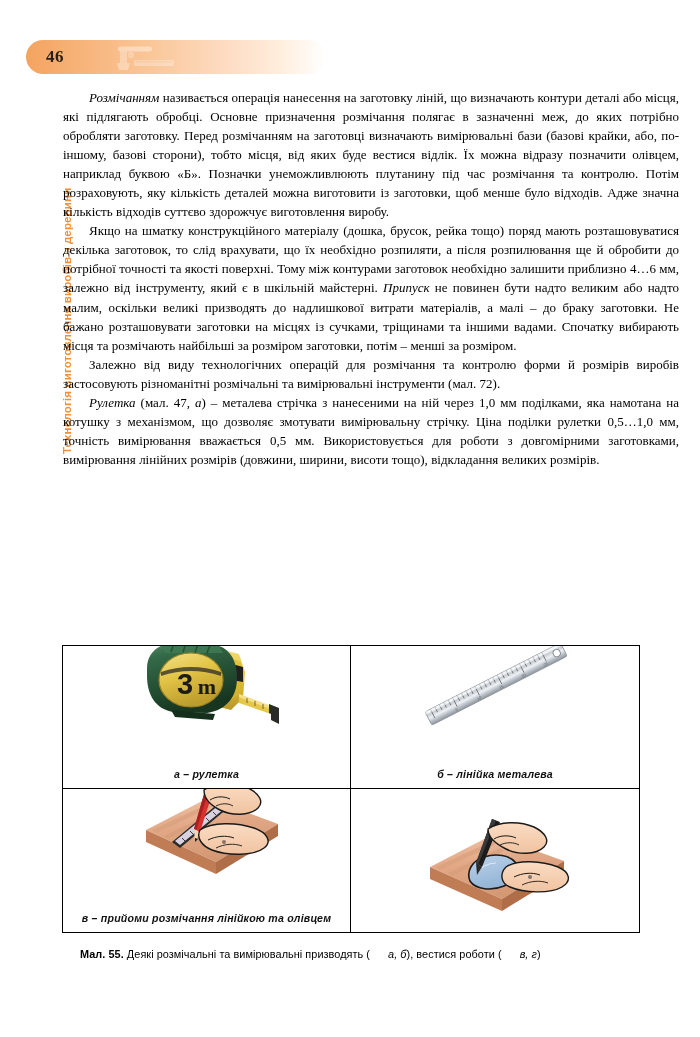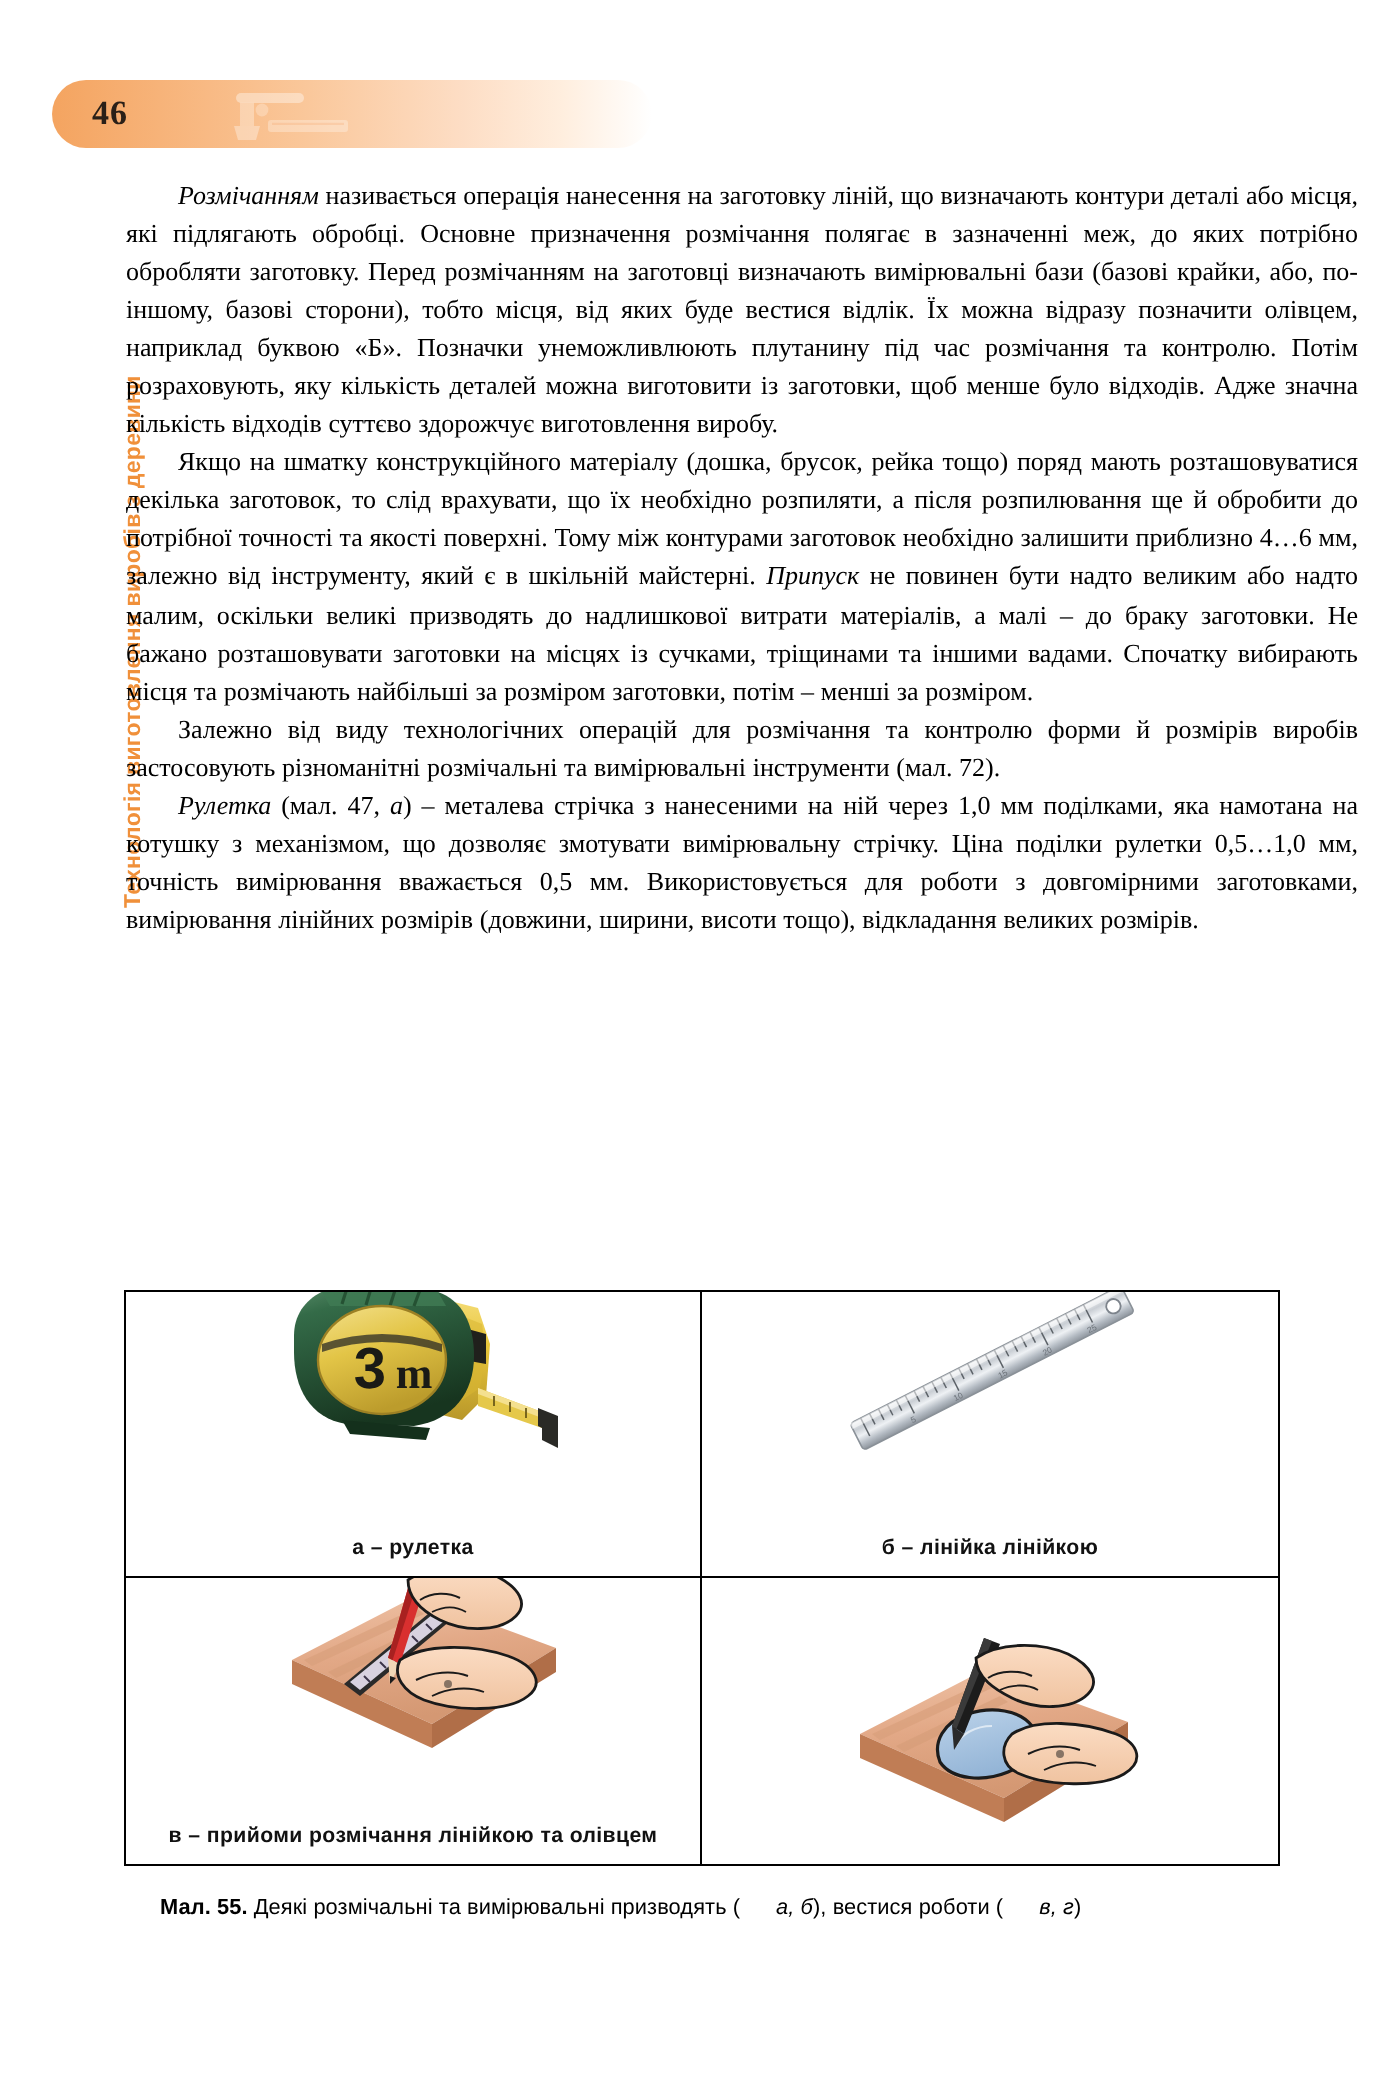--- a/index.html
+++ b/index.html
@@ -137,20 +137,21 @@
     width: 100%;
     display: flex;
     align-items: center;
     justify-content: center;
     padding-top: 4px;
   }
 
   .fig-caption {
     font-family: "Liberation Sans", "DejaVu Sans", sans-serif;
     font-size: 10.6px;
+    font-style: italic;
     font-weight: bold;
     color: #111111;
     padding-bottom: 8px;
     letter-spacing: 0.2px;
     text-align: left;
     white-space: nowrap;
     margin-top: 32px;
   }
 
   
@@ -311,21 +312,21 @@
                 <text x="48" y="59">5</text>
                   <text x="72" y="59">10</text>
                 <text x="97" y="59">15</text>
                   <text x="122" y="59">20</text>
                 <text x="147" y="59">25</text>
               </g>
               <rect x="20" y="45" width="152" height="3" fill="#ffffff" opacity="0.55"></rect>
             </g>
           </svg>
         </div>
-        <div class="fig-caption">б – лінійка лінійкою</div>
+        <div class="fig-caption">б – лінійка металева</div>
       </div>
 
       <div class="fig-cell col-left">
         <div class="fig-art">
           <svg width="190" height="108" viewBox="0 0 190 108">
             <defs>
               <linearGradient id="woodTopV" x1="0" y1="0" x2="0.3" y2="1">
                 <stop offset="0%" stop-color="#f0c4a8"></stop>
                 <stop offset="50%" stop-color="#e2a886"></stop>
                 <stop offset="100%" stop-color="#d49873"></stop>

